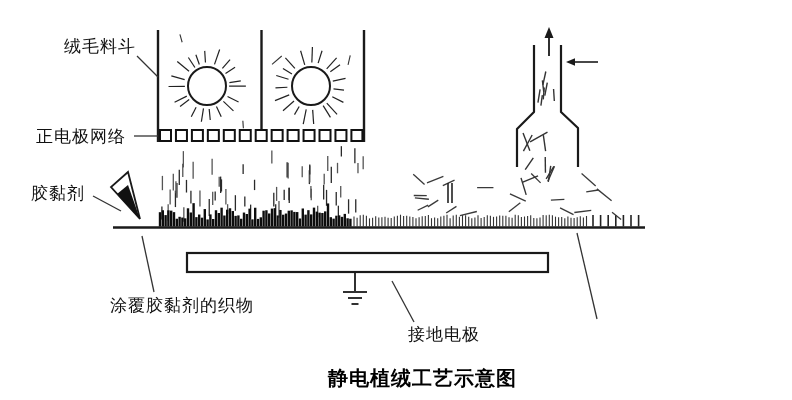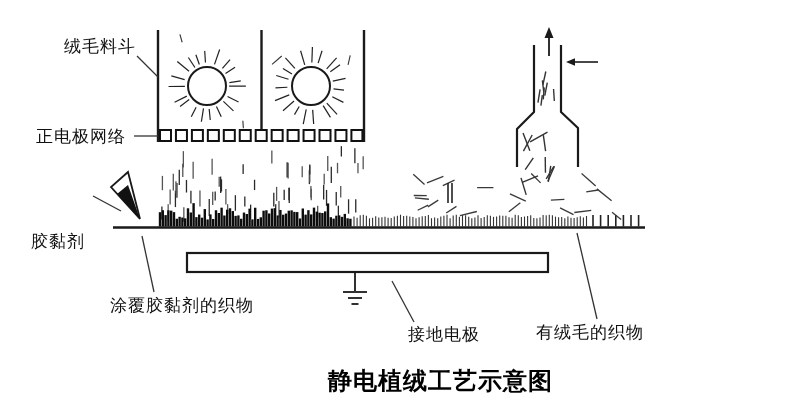--- a/index.html
+++ b/index.html
@@ -1,21 +1,21 @@
 <!DOCTYPE html>
 <html><head>
 <meta charset="utf-8">
 <style>
   html,body{margin:0;padding:0;background:#fff;}
   .stage{position:relative;width:792px;height:400px;background:#fff;overflow:hidden;
          font-family:"Liberation Serif","DejaVu Serif",serif;}
   svg.canvas{position:absolute;left:0;top:0;}
   .lbl{position:absolute;color:#111;font-size:17px;letter-spacing:1px;line-height:1.1;
        white-space:nowrap;}
-  .caption{position:absolute;color:#000;font-size:24px;font-weight:bold;letter-spacing:1px;
+  .caption{position:absolute;color:#000;font-size:20px;font-weight:bold;letter-spacing:1px;
        white-space:nowrap;}
   .structural{stroke:#1a1a1a;fill:none;}
 </style>
 </head>
 <body>
 
 <div class="stage">
 
   <svg class="canvas" width="792" height="400" viewBox="0 0 792 400">
 
@@ -391,18 +391,17 @@
       <line x1="134" y1="136" x2="158" y2="136"></line>
       <line x1="93" y1="196" x2="121" y2="211"></line>
       <line x1="142" y1="236" x2="154" y2="292"></line>
       <line x1="392" y1="281" x2="414" y2="322"></line>
       <line x1="577" y1="233" x2="597" y2="319"></line>
     </g>
   </svg>
 
   <div class="lbl" style="left:64px;top:38px;">绒毛料斗</div>
   <div class="lbl" style="left:36px;top:128px;">正电极网络</div>
-  <div class="lbl" style="left:31px;top:185px;margin-top:48px;">胶黏剂</div>
+  <div class="lbl" style="left:31px;top:185px;">胶黏剂</div>
   <div class="lbl" style="left:110px;top:297px;">涂覆胶黏剂的织物</div>
   <div class="lbl" style="left:408px;top:326px;">接地电极</div>
-  <div class="lbl" style="left:536px;top:324px;">有绒毛的织物</div>
   <div class="caption" style="left:328px;top:365px;">静电植绒工艺示意图</div>
 </div>
 
 </body></html>

